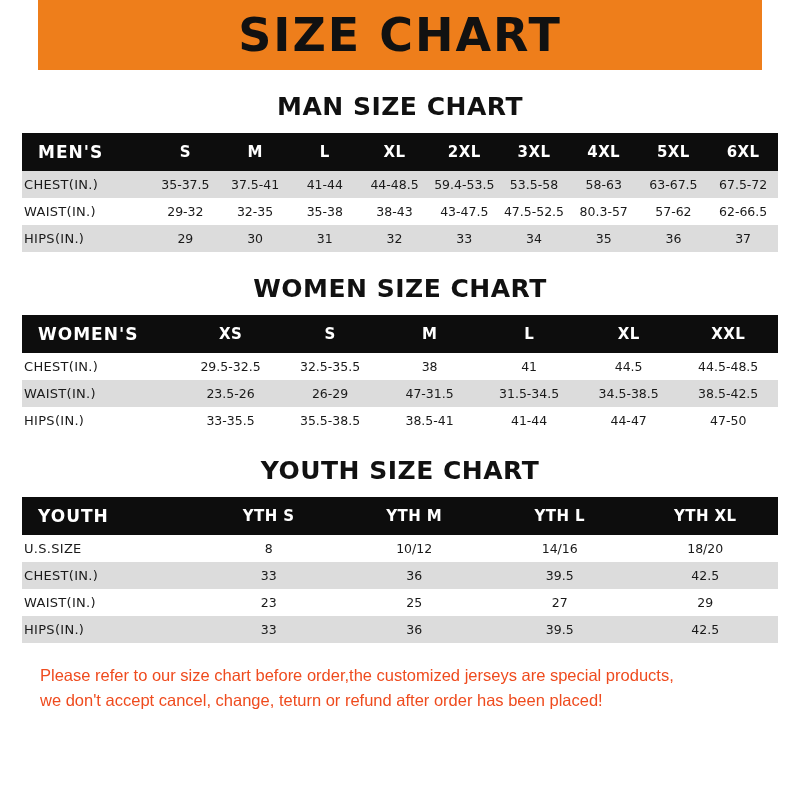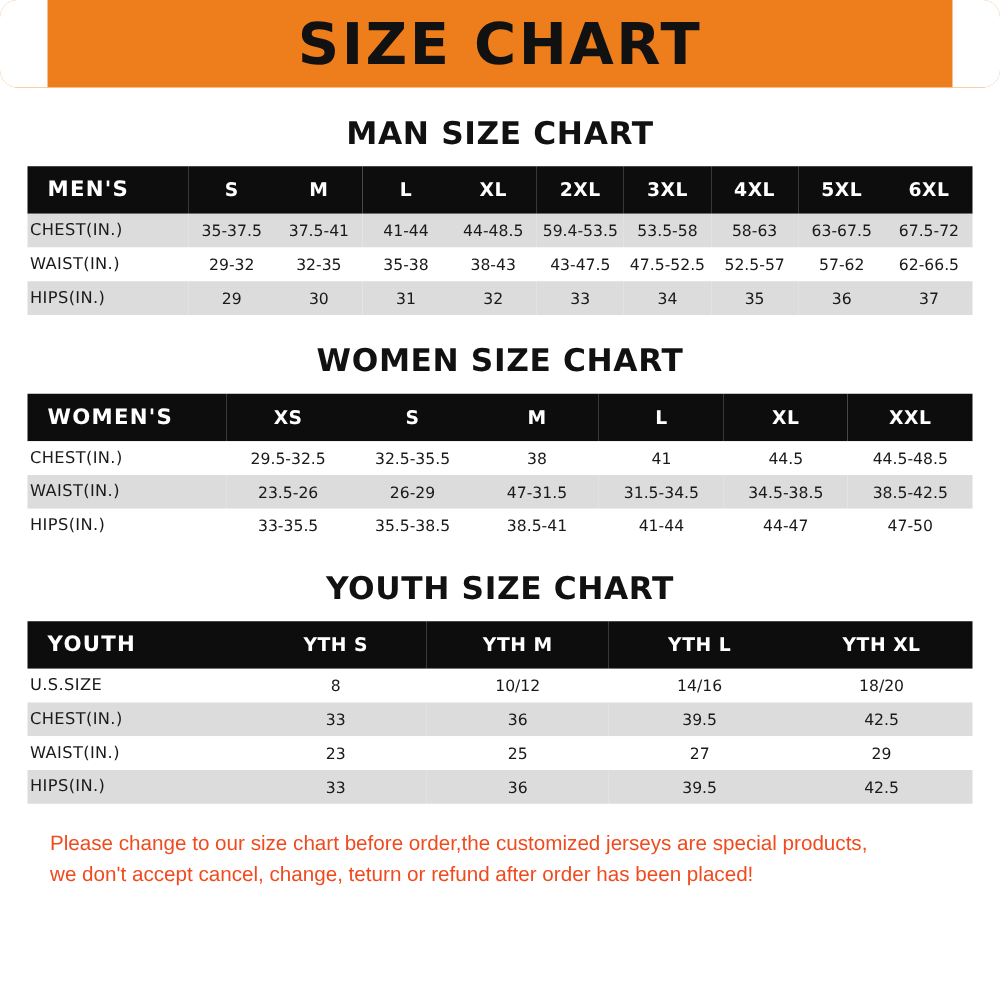--- a/index.html
+++ b/index.html
@@ -22,21 +22,20 @@
   }
   
   .banner {
     position: relative;
     height: 70px;
     background: #ee7e1b;
     display: flex;
     align-items: center;
     justify-content: center;
     overflow: hidden;
-    border-radius: 14px;
   }
   .banner::before,
   .banner::after {
     content: "";
     position: absolute;
     top: 0;
     bottom: 0;
     width: 24px;
     background: #ffffff;
   }
@@ -191,21 +190,21 @@
           <td>67.5-72</td>
         </tr>
         <tr class="plain">
           <td class="rowlabel">WAIST(IN.)</td>
           <td>29-32</td>
           <td>32-35</td>
           <td>35-38</td>
           <td>38-43</td>
           <td>43-47.5</td>
           <td>47.5-52.5</td>
-          <td>52.5-57</td>
+          <td>80.3-57</td>
           <td>57-62</td>
           <td>62-66.5</td>
         </tr>
         <tr class="shade">
           <td class="rowlabel">HIPS(IN.)</td>
           <td>29</td>
           <td>30</td>
           <td>31</td>
           <td>32</td>
           <td>33</td>
@@ -314,18 +313,18 @@
           <td class="rowlabel">HIPS(IN.)</td>
           <td>33</td>
           <td>36</td>
           <td>39.5</td>
           <td>42.5</td>
         </tr>
       </tbody>
     </table>
 
     <div class="footer-note">
-      <div>Please change to our size chart before order,the customized jerseys are special products,</div>
+      <div>Please refer to our size chart before order,the customized jerseys are special products,</div>
       <div>we don't accept cancel, change, teturn or refund after order has been placed!</div>
     </div>
 
   </div>
 </div>
 
 </body></html>

